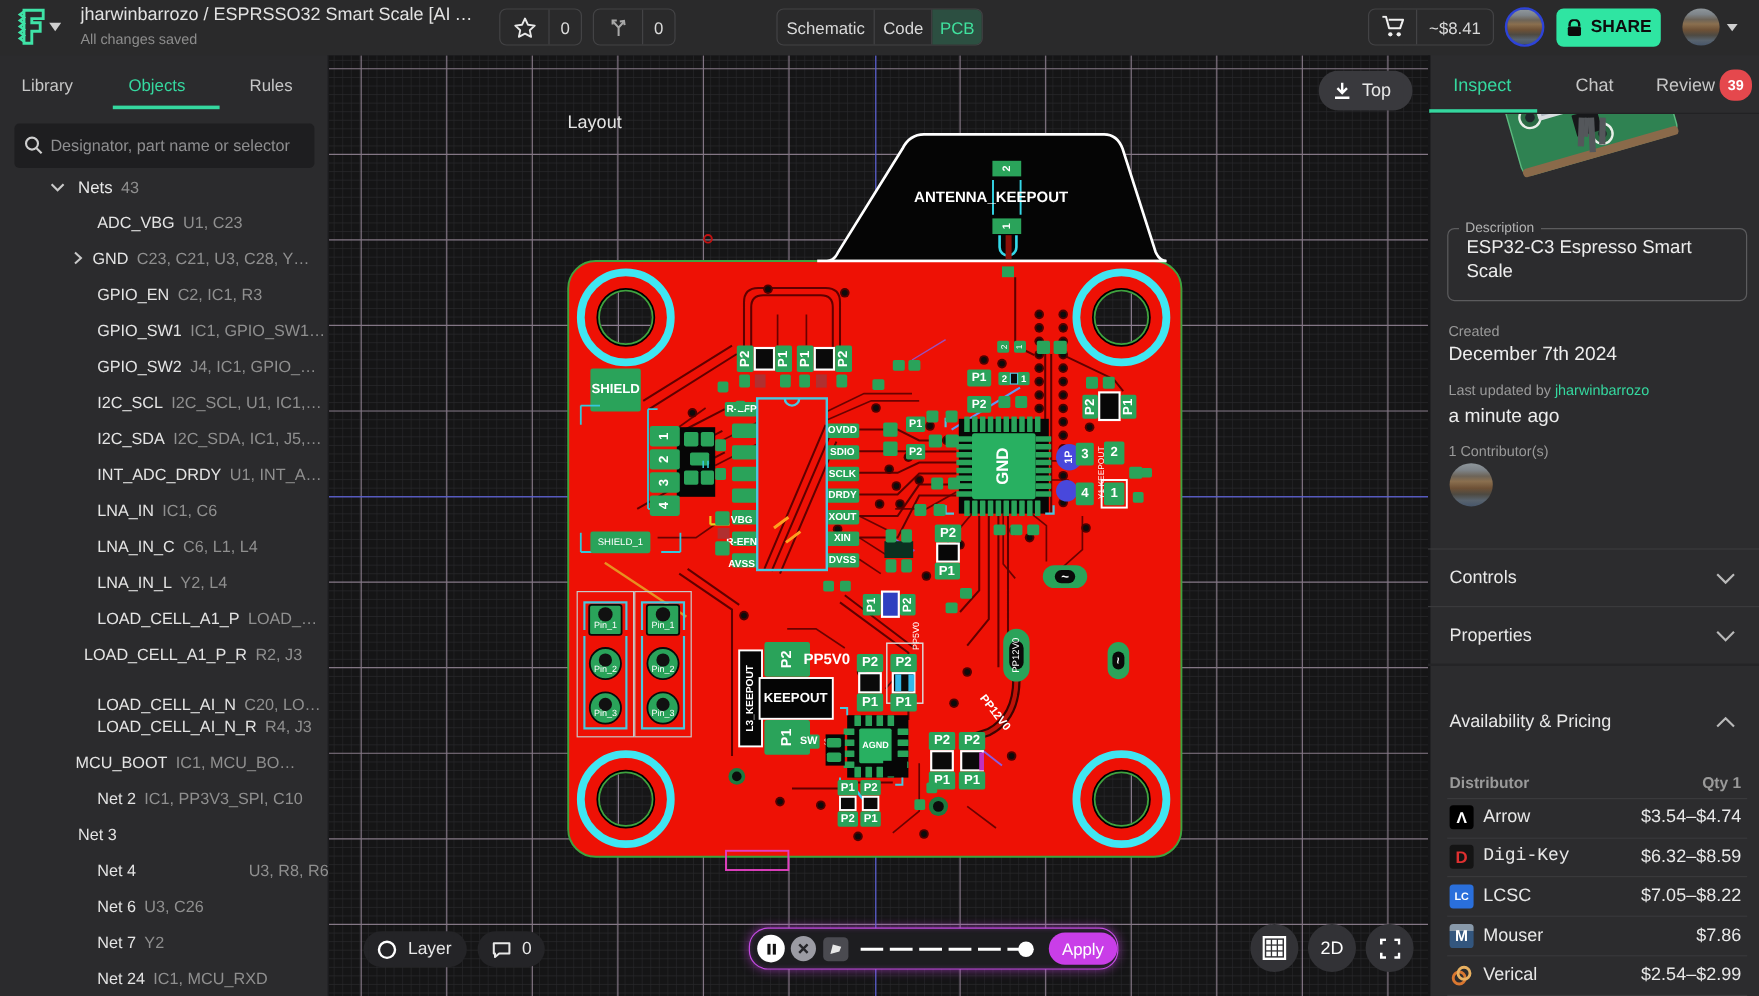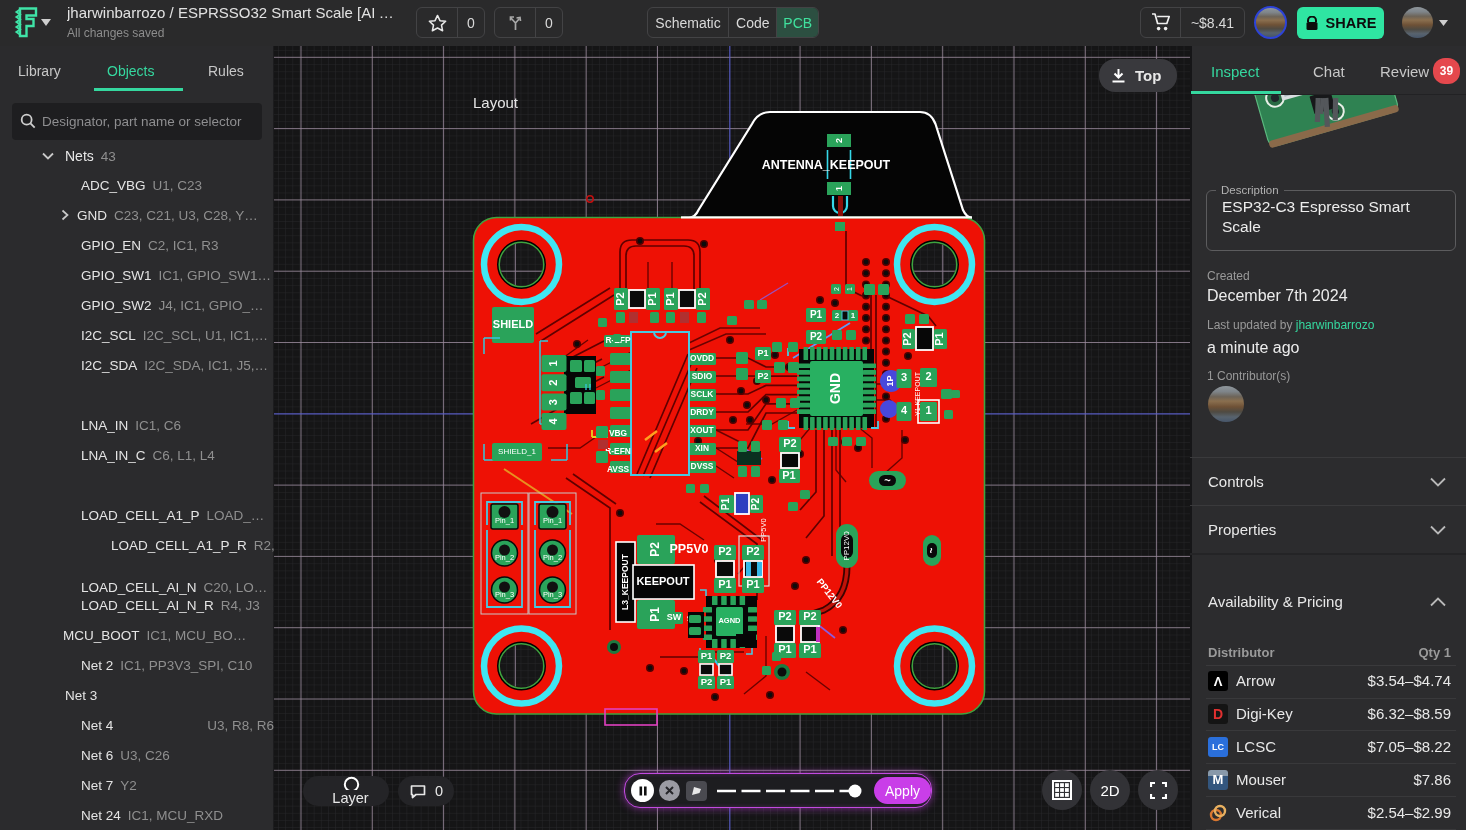--- a/index.html
+++ b/index.html
@@ -136,33 +136,41 @@
       <span class="dt">J4, IC1, GPIO_…</span>
     </div>
     <div class="row" style="top:274px;padding-left:81px;">
       <span class="nm">I2C_SCL</span>
       <span class="dt">I2C_SCL, U1, IC1,…</span>
     </div>
     <div class="row" style="top:304px;padding-left:81px;">
       <span class="nm">I2C_SDA</span>
       <span class="dt">I2C_SDA, IC1, J5,…</span>
     </div>
+    <div class="row" style="top:334px;padding-left:81px;">
+      <span class="nm">INT_ADC_DRDY</span>
+      <span class="dt">U1, INT_A…</span>
+    </div>
     <div class="row" style="top:364px;padding-left:81px;text-align:center;">
       <span class="nm">LNA_IN</span>
       <span class="dt">IC1, C6</span>
     </div>
     <div class="row" style="top:394px;padding-left:81px;">
       <span class="nm">LNA_IN_C</span>
       <span class="dt">C6, L1, L4</span>
     </div>
+    <div class="row" style="top:424px;padding-left:81px;">
+      <span class="nm">LNA_IN_L</span>
+      <span class="dt">Y2, L4</span>
+    </div>
     <div class="row" style="top:454px;padding-left:81px;">
       <span class="nm">LOAD_CELL_A1_P</span>
       <span class="dt">LOAD_…</span>
     </div>
-    <div class="row" style="top:484px;padding-left:111px;">
+    <div class="row" style="top:484px;padding-left:70px;">
       <span class="nm">LOAD_CELL_A1_P_R</span>
       <span class="dt">R2, J3</span>
     </div>
     <div class="row" style="top:526px;padding-left:81px;">
       <span class="nm">LOAD_CELL_AI_N</span>
       <span class="dt">C20, LO…</span>
     </div>
     <div class="row" style="top:544px;padding-left:81px;">
       <span class="nm">LOAD_CELL_AI_N_R</span>
       <span class="dt">R4, J3</span>
@@ -708,24 +716,24 @@
   </svg>
 
 <div class="abs" style="left:473px;top:94px;font-size:15px;color:#e5e5e5;">Layout</div>
 <div class="pill" style="left:1099px;top:59px;width:78px;height:33px;background:#39393d;">
   <svg style="margin-left:12px;" width="15" height="16" viewBox="0 0 15 16">
       <g stroke="#fff" stroke-width="2" fill="none">
         <path d="M7.5 1 V9 M3.5 5.5 L7.5 9.5 L11.5 5.5"></path>
         <path d="M1.5 13.5 H13.5"></path>
       </g>
     </svg>
-  <span style="margin-left:9px;font-size:15px;font-weight:bold;">Top</span>
+  <span style="margin-left:9px;font-size:15px;">Top</span>
 </div>
 
-<div class="pill" style="left:303px;top:776px;width:86px;height:30px;flex-direction:column;">
+<div class="pill" style="left:303px;top:776px;width:86px;height:30px;">
   <svg style="margin-left:11px;" width="17" height="17">
       <circle cx="8.5" cy="8.5" r="6.7" fill="none" stroke="#fff" stroke-width="2"></circle>
     </svg>
   <span style="margin-left:9px;">Layer</span>
 </div>
 <div class="pill" style="left:398px;top:776px;width:56px;height:30px;">
   <svg style="margin-left:12px;" width="16" height="15" viewBox="0 0 16 15">
       <path d="M1.5 2 H14.5 V10.5 H6 L2.5 13.5 V10.5 H1.5 Z" fill="none" stroke="#e8e8e8" stroke-width="1.7" stroke-linejoin="round"></path>
     </svg>
   <span style="margin-left:9px;">0</span>
@@ -847,21 +855,21 @@
 
 <div class="abs" style="left:1208px;top:671px;">
     <div style="width:20px;height:20px;background:#000;border-radius:3px;display:flex;align-items:center;justify-content:center;color:#fff;font-weight:bold;font-size:13px;">Λ</div>
   </div>
 <div class="abs" style="left:1236px;top:672px;font-size:15px;color:#e8e8e8;">Arrow</div>
 <div class="abs" style="left:1306px;top:672px;width:145px;text-align:right;font-size:15px;color:#e8e8e8;">$3.54–$4.74</div>
 <div class="divl" style="top:697.5px;left:1206px;width:250px;background:#39393b;"></div>
 <div class="abs" style="left:1208px;top:703.5px;">
     <div style="width:20px;height:20px;background:#141414;border-radius:3px;display:flex;align-items:center;justify-content:center;color:#e03030;font-weight:bold;font-size:14px;">D</div>
   </div>
-<div class="abs" style="left:1236px;top:704.5px;font-size:15px;color:#e8e8e8;">Digi-Key</div>
+<div class="abs" style="left:1236px;top:704.5px;font-size:15px;color:#e8e8e8;font-family:Liberation Mono, monospace;">Digi-Key</div>
 <div class="abs" style="left:1306px;top:704.5px;width:145px;text-align:right;font-size:15px;color:#e8e8e8;">$6.32–$8.59</div>
 <div class="divl" style="top:730.0px;left:1206px;width:250px;background:#39393b;"></div>
 <div class="abs" style="left:1208px;top:736.5px;">
     <div style="width:20px;height:20px;background:#2a6fdb;border-radius:3px;display:flex;align-items:center;justify-content:center;color:#fff;font-weight:bold;font-size:9px;">LC</div>
   </div>
 <div class="abs" style="left:1236px;top:737.5px;font-size:15px;color:#e8e8e8;">LCSC</div>
 <div class="abs" style="left:1306px;top:737.5px;width:145px;text-align:right;font-size:15px;color:#e8e8e8;">$7.05–$8.22</div>
 <div class="divl" style="top:763.0px;left:1206px;width:250px;background:#39393b;"></div>
 <div class="abs" style="left:1208px;top:769.5px;">
     <div style="width:20px;height:20px;background:linear-gradient(#8899aa 0 30%,#33567e 30%);border-radius:3px;display:flex;align-items:center;justify-content:center;color:#fff;font-weight:bold;font-size:13px;">M</div>

